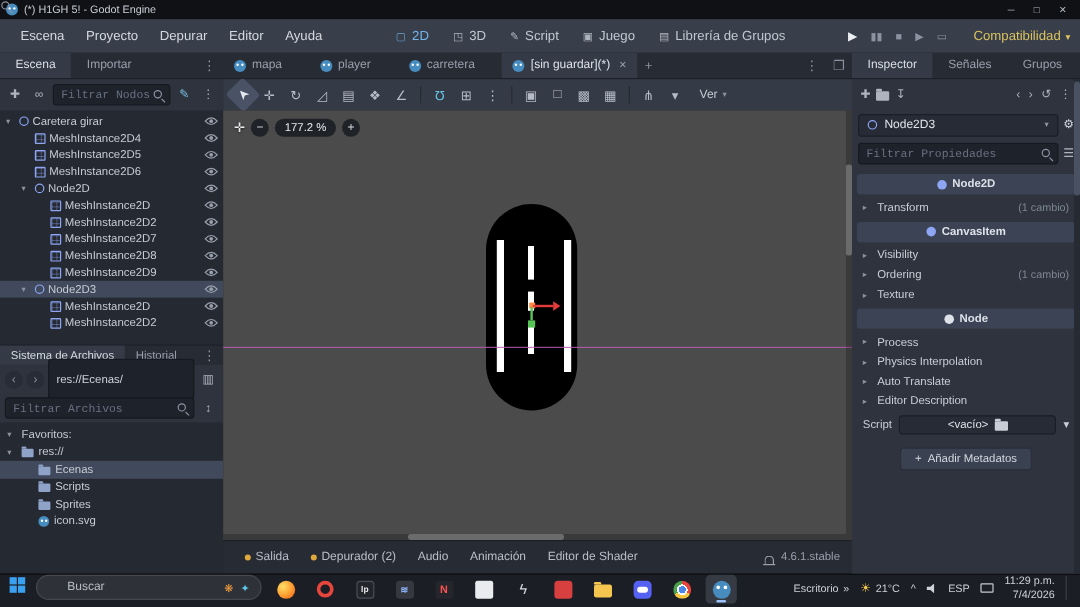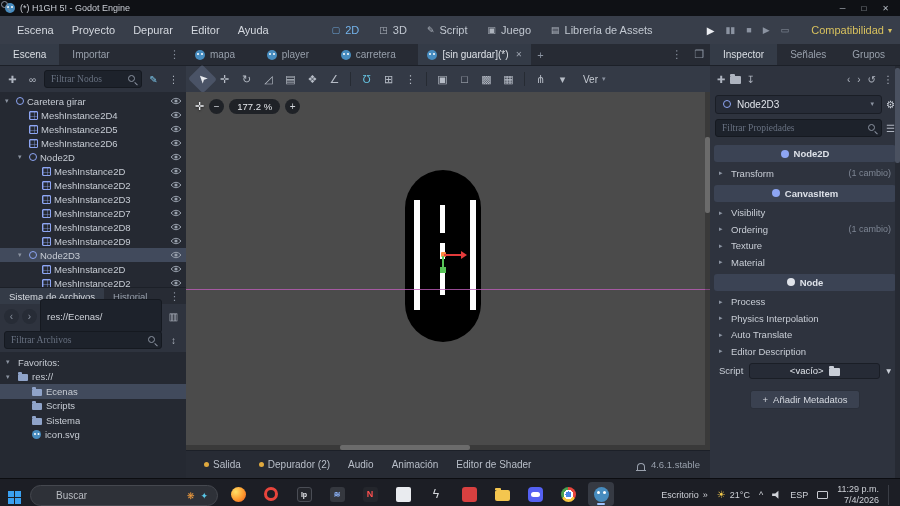--- a/index.html
+++ b/index.html
@@ -43,21 +43,21 @@
   .main{height:412px;display:flex;flex:0 0 412px}
   .ldock{width:186px;background:#2e333e;display:flex;flex-direction:column}
   .ccol{width:524px;display:flex;flex-direction:column}
   .rdock{width:190px;background:#2e333e;display:flex;flex-direction:column;position:relative}
 
   
   .scene-toolbar{height:26px;display:flex;align-items:center;gap:3px;padding:0 4px;flex:0 0 26px}
   .ti{width:17px;height:18px;display:flex;align-items:center;justify-content:center;color:#aeb4bf;font-size:10px}
   .ti.accent{color:#79c3e6}
   .filterwrap{flex:1;position:relative}
-  .filterwrap input{width:100%;height:18px;background:#1d222b;border:1px solid #151920;border-radius:3px;color:#d0d4db;font-size:9.5px;padding:0 8px 0 6px;outline:none;font-family:Liberation Serif, serif}
+  .filterwrap input{width:100%;height:18px;background:#1d222b;border:1px solid #151920;border-radius:3px;color:#d0d4db;font-size:9.5px;padding:0 8px 0 6px;outline:none;font-family:Liberation Mono, monospace}
   .filterwrap input::placeholder{color:#687181}
   .icon-mag{position:absolute;right:5px;top:4px;width:10px;height:10px}
   .icon-mag::before{content:"";position:absolute;left:1px;top:1px;width:5px;height:5px;border:1.4px solid #8b93a1;border-radius:50%}
   .icon-mag::after{content:"";position:absolute;left:7.5px;top:7.5px;width:4px;height:1.4px;background:#8b93a1;transform:rotate(45deg);transform-origin:0 0}
   .icon-mag.inline{position:static;display:inline-block;flex:0 0 auto}
 
   .scene-tree{height:195px;background:#252932;overflow:hidden;padding-top:2px;flex:0 0 195px}
   .tree-row{height:14px;display:flex;align-items:center;gap:3px;font-size:9.5px;color:#c7ccd4;padding-left:calc(5px + var(--depth,0)*13px);padding-right:4px}
   .tree-row.sel{background:#414a5c}
   .t-arrow{width:8px;font-size:7px;color:#8b93a1;flex:0 0 8px}
@@ -139,21 +139,21 @@
   .cat-ic{width:8px;height:8px;border-radius:50%;background:var(--icon_color,#8da5f3)}
   .badge{margin-left:auto;color:#7e8694;font-size:9px}
   .script-row{height:22px;display:flex;align-items:center;gap:6px;padding:2px 9px;font-size:9.5px;color:#c9ced6}
   .pill{flex:1;height:16px;background:#262b36;border:1px solid #1a1e26;border-radius:3px;display:flex;align-items:center;justify-content:center;gap:5px;padding:0 5px;color:#dfe3e9}
   .pill .icon-folder{background:#c8cdd6}
   .addmeta{margin:8px auto 0;height:19px;padding:0 11px;background:#3a4150;border:1px solid #2a2f3a;border-radius:3px;display:flex;align-items:center;gap:5px;font-size:9.5px;color:#d5d9e0;width:max-content}
   .rscroll{position:absolute;right:0;top:0;bottom:0;width:5px;background:#262a33}
   .rscroll .thumb{position:absolute;top:2px;height:95px;width:100%;background:#4a5160;border-radius:2px}
 
   
-  .taskbar{height:28px;background:#1c1e25;display:flex;align-items:flex-end;padding:0 6px;gap:7px;flex:0 0 28px;border-top:1px solid #0c0d11}
+  .taskbar{height:28px;background:#1c1e25;display:flex;align-items:flex-start;padding:0 6px;gap:7px;flex:0 0 28px;border-top:1px solid #0c0d11}
   .winlogo{display:grid;grid-template-columns:6px 6px;grid-gap:1px;padding:2px}
   .winlogo i{width:6px;height:6px;background:#3aa0f0;display:block}
   .searchpill{width:188px;height:21px;background:#2e3138;border:1px solid #45484f;border-radius:11px;display:flex;align-items:center;gap:6px;padding:0 9px;color:#c3c6cc}
   .searchpill input{flex:1;background:transparent;border:none;outline:none;color:#c3c6cc;font-size:10px;font-family:inherit;min-width:0}
   .searchpill input::placeholder{color:#b9bcc2}
   .sdeco{font-size:9px;color:var(--color,#f59e3d)}
   .apps{display:contents}
   .app{width:26px;height:24px;display:flex;align-items:center;justify-content:center;border-radius:4px;position:relative}
   .app.on{background:#363a43}
   .app.on::after{content:"";position:absolute;bottom:1px;left:9px;width:8px;height:2px;border-radius:1px;background:#9fc3ff}
@@ -226,21 +226,21 @@
           <span>Script</span>
         </span>
 
         <span class="ws">
           <span class="ws-glyph">▣</span>
           <span>Juego</span>
         </span>
 
         <span class="ws">
           <span class="ws-glyph">▤</span>
-          <span>Librería de Assets</span>
+          <span>Librería de Grupos</span>
         </span>
       </div>
     <div class="mgroup">
       <div class="run">
 
           <span class="rc on">▶</span>
 
           <span class="rc">▮▮</span>
 
           <span class="rc">■</span>
@@ -406,31 +406,20 @@
             <span class="node-ic k-mesh"></span>
             <span class="t-label">MeshInstance2D2</span>
             <span class="eye">
               <svg width="12" height="8" viewBox="0 0 12 8">
                 <path d="M1 4 Q6 -1.5 11 4 Q6 9.5 1 4 Z" fill="none" stroke="#98a0ac" stroke-width="1"></path>
                 <circle cx="6" cy="4" r="1.6" fill="#98a0ac"></circle>
               </svg>
             </span>
           </div>
 
-          <div class="tree-row" style="--depth: 2;">
-            <span class="t-arrow" style="visibility: hidden;">▾</span>
-            <span class="node-ic k-mesh"></span>
-            <span class="t-label">MeshInstance2D3</span>
-            <span class="eye">
-              <svg width="12" height="8" viewBox="0 0 12 8">
-                <path d="M1 4 Q6 -1.5 11 4 Q6 9.5 1 4 Z" fill="none" stroke="#98a0ac" stroke-width="1"></path>
-                <circle cx="6" cy="4" r="1.6" fill="#98a0ac"></circle>
-              </svg>
-            </span>
-          </div>
 
           <div class="tree-row" style="--depth: 2;">
             <span class="t-arrow" style="visibility: hidden;">▾</span>
             <span class="node-ic k-mesh"></span>
             <span class="t-label">MeshInstance2D7</span>
             <span class="eye">
               <svg width="12" height="8" viewBox="0 0 12 8">
                 <path d="M1 4 Q6 -1.5 11 4 Q6 9.5 1 4 Z" fill="none" stroke="#98a0ac" stroke-width="1"></path>
                 <circle cx="6" cy="4" r="1.6" fill="#98a0ac"></circle>
               </svg>
@@ -543,21 +532,21 @@
 
           <div class="fs-row" style="--depth: 1;">
             <span class="t-arrow" style="visibility: hidden;">▾</span>
             <span class="node-ic k-folder"></span>
             <span class="t-label">Scripts</span>
           </div>
 
           <div class="fs-row" style="--depth: 1;">
             <span class="t-arrow" style="visibility: hidden;">▾</span>
             <span class="node-ic k-folder"></span>
-            <span class="t-label">Sistema</span>
+            <span class="t-label">Sprites</span>
           </div>
 
           <div class="fs-row" style="--depth: 1;">
             <span class="t-arrow" style="visibility: hidden;">▾</span>
             <span class="node-ic k-godot"></span>
             <span class="t-label">icon.svg</span>
           </div>
         </div>
     </div>
 
@@ -736,26 +725,20 @@
               <span class="badge">(1 cambio)</span>
             </div>
 
             <div class="insp-row k-section">
               <span class="i-arrow">▸</span>
 
               <span class="i-label">Texture</span>
               <span class="badge"></span>
             </div>
 
-            <div class="insp-row k-section">
-              <span class="i-arrow">▸</span>
-
-              <span class="i-label">Material</span>
-              <span class="badge"></span>
-            </div>
 
             <div class="insp-row k-category" style="--icon_color: #dfe3e9;">
 
               <span class="cat-ic"></span>
               <span class="i-label">Node</span>
 
             </div>
 
             <div class="insp-row k-section">
               <span class="i-arrow">▸</span>

